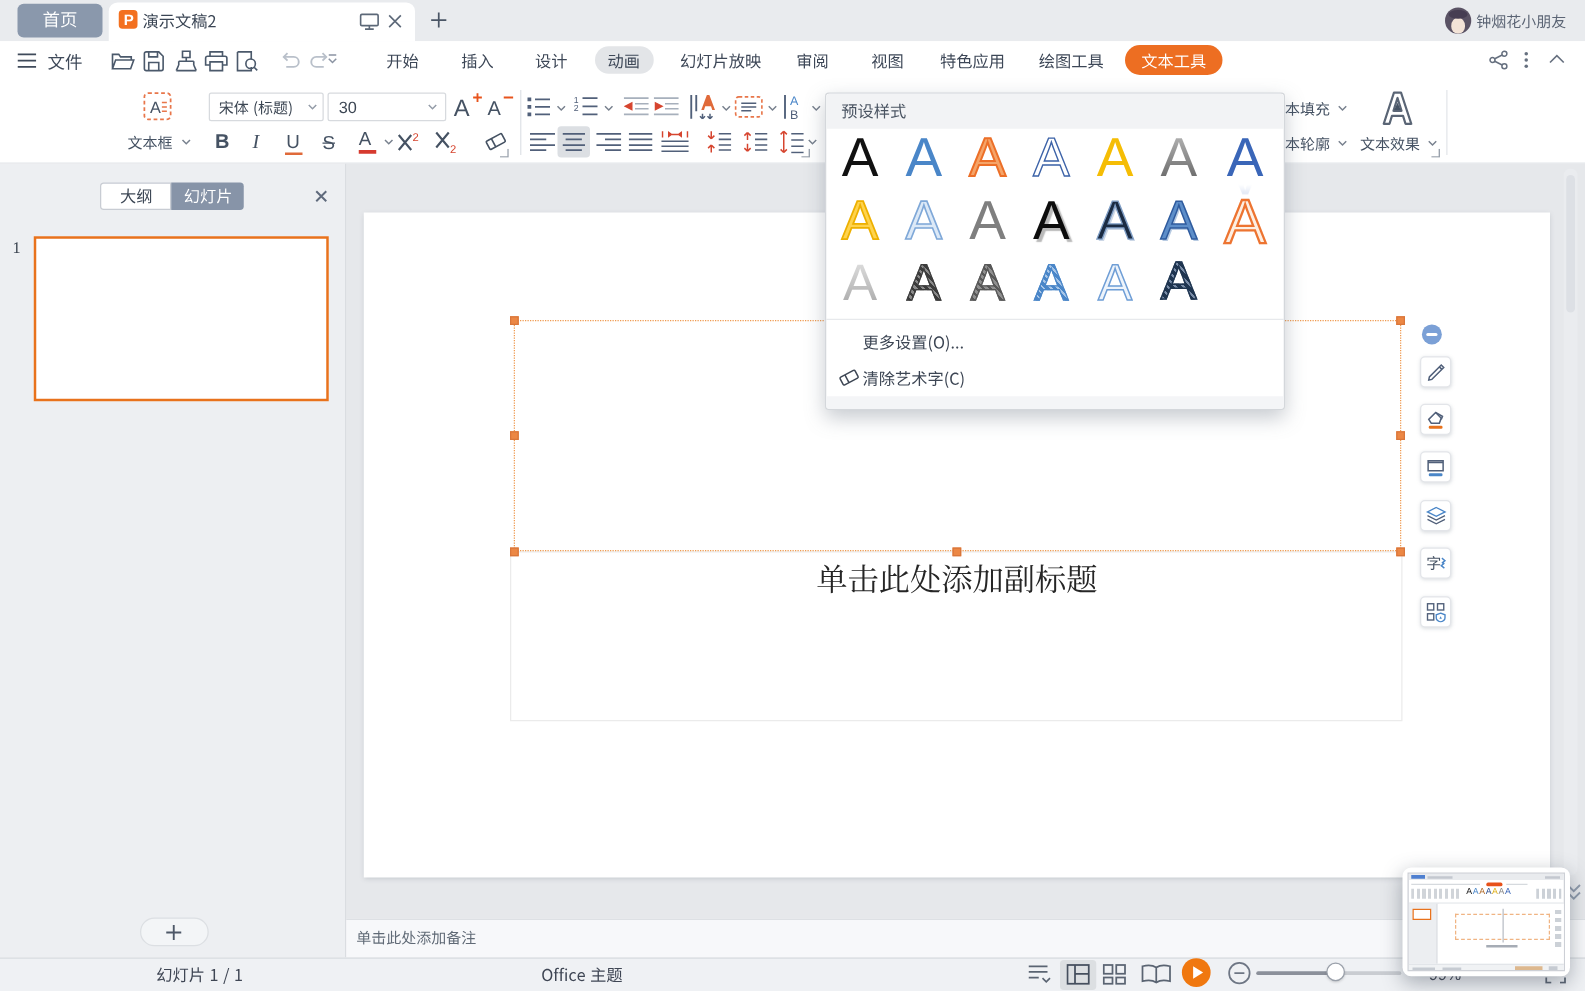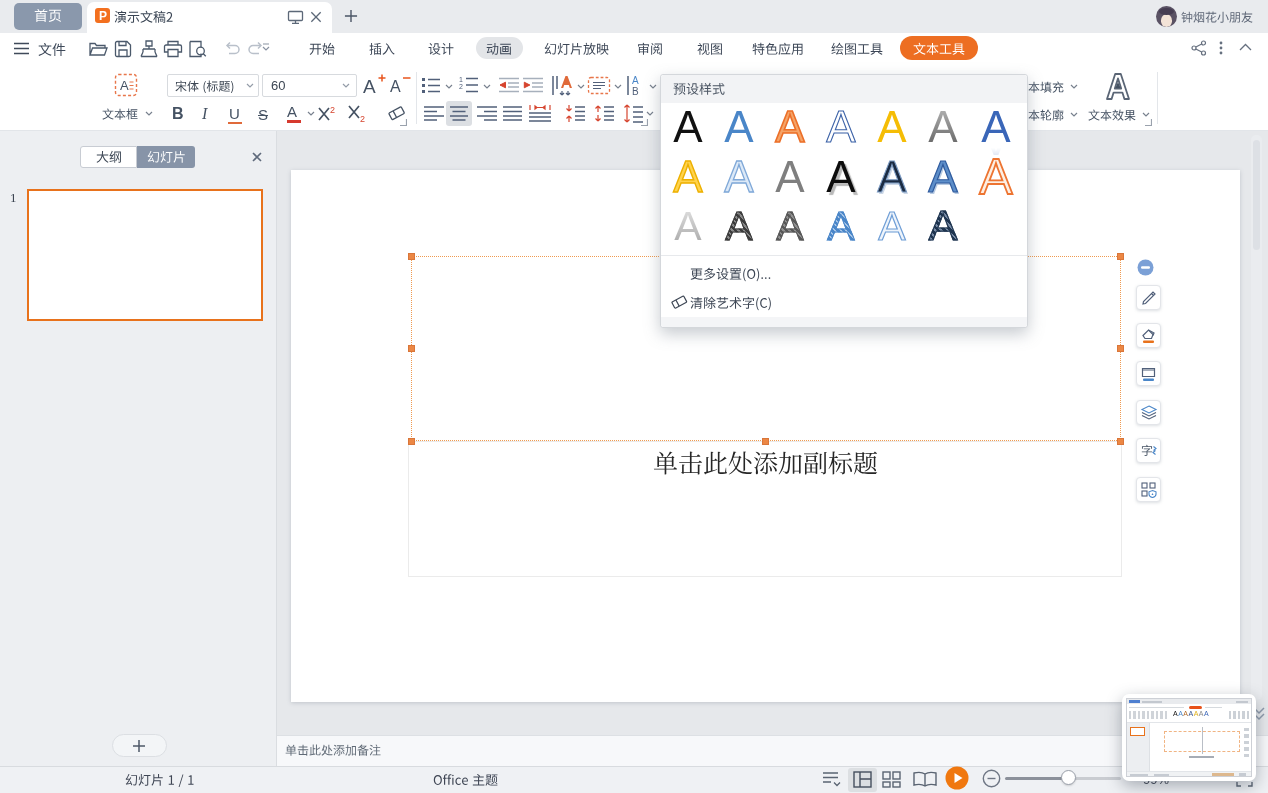--- a/index.html
+++ b/index.html
@@ -215,21 +215,21 @@
       <path transform="translate(27.4,0) scale(0.01200)" d="M239 196 295 171C209 29 168 -141 168 -311C168 -480 209 -649 295 -792L239 -818C147 -668 92 -507 92 -311C92 -114 147 47 239 196Z"></path>
       <path transform="translate(31.4,0) scale(0.01200)" d="M466 -764V-693H902V-764ZM779 -325C826 -225 873 -95 888 -16L957 -41C940 -120 892 -247 843 -345ZM491 -342C465 -236 420 -129 364 -57C381 -49 411 -28 425 -18C479 -94 529 -211 560 -327ZM422 -525V-454H636V-18C636 -5 632 -1 617 0C604 0 557 1 505 -1C515 22 526 54 529 76C599 76 645 74 674 62C703 49 712 26 712 -17V-454H956V-525ZM202 -840V-628H49V-558H186C153 -434 88 -290 24 -215C38 -196 58 -165 66 -145C116 -209 165 -314 202 -422V79H277V-444C311 -395 351 -333 368 -301L412 -360C392 -388 306 -498 277 -531V-558H408V-628H277V-840Z"></path>
       <path transform="translate(43.4,0) scale(0.01200)" d="M176 -615H380V-539H176ZM176 -743H380V-668H176ZM108 -798V-484H450V-798ZM695 -530C688 -271 668 -143 458 -77C471 -65 488 -42 494 -27C722 -103 751 -248 758 -530ZM730 -186C793 -141 870 -75 908 -33L954 -79C914 -120 835 -183 774 -226ZM124 -302C119 -157 100 -37 33 41C49 49 77 68 88 78C125 30 149 -28 164 -98C254 35 401 58 614 58H936C940 39 952 9 963 -6C905 -4 660 -4 615 -4C495 -5 395 -11 317 -43V-186H483V-244H317V-351H501V-410H49V-351H252V-81C222 -105 197 -136 178 -176C183 -214 186 -255 188 -298ZM540 -636V-215H603V-579H841V-219H907V-636H719C731 -664 744 -699 757 -733H955V-794H499V-733H681C672 -700 661 -664 650 -636Z"></path>
       <path transform="translate(55.4,0) scale(0.01200)" d="M99 196C191 47 246 -114 246 -311C246 -507 191 -668 99 -818L42 -792C128 -649 171 -480 171 -311C171 -141 128 29 42 171Z"></path>
     </svg>
   </div>
 <svg class="ab car" style="left:246px;top:83px" viewBox="0 0 8 5" fill="none" stroke="#949ca8" stroke-width="1.2">
     <path d="M1 1l3 3 3-3"></path>
   </svg>
 <div class="ab" style="left:262px;top:74px;width:95px;height:23px;border:1px solid #d7dade;border-radius:2px;background:#fff"></div>
-<div class="t" style="left:271px;top:77px;width:40px;height:17px;font-size:13px;color:#3c4653">60</div>
+<div class="t" style="left:271px;top:77px;width:40px;height:17px;font-size:13px;color:#3c4653">30</div>
 <svg class="ab car" style="left:342px;top:83px" viewBox="0 0 8 5" fill="none" stroke="#949ca8" stroke-width="1.2">
     <path d="M1 1l3 3 3-3"></path>
   </svg>
 <svg class="ab" style="left:361px;top:73px" width="26" height="24" viewBox="0 0 26 24">
     <text x="2" y="20" font-family="Liberation Sans" font-size="19" fill="#455263">A</text>
     <path d="M17.5 5h7M21 1.5v7" stroke="#e8541d" stroke-width="1.5"></path>
   </svg>
 <svg class="ab" style="left:389px;top:73px" width="24" height="24" viewBox="0 0 24 24">
     <text x="1" y="19" font-family="Liberation Sans" font-size="16" fill="#455263">A</text>
     <path d="M14 5h7.5" stroke="#e8541d" stroke-width="1.5"></path>

